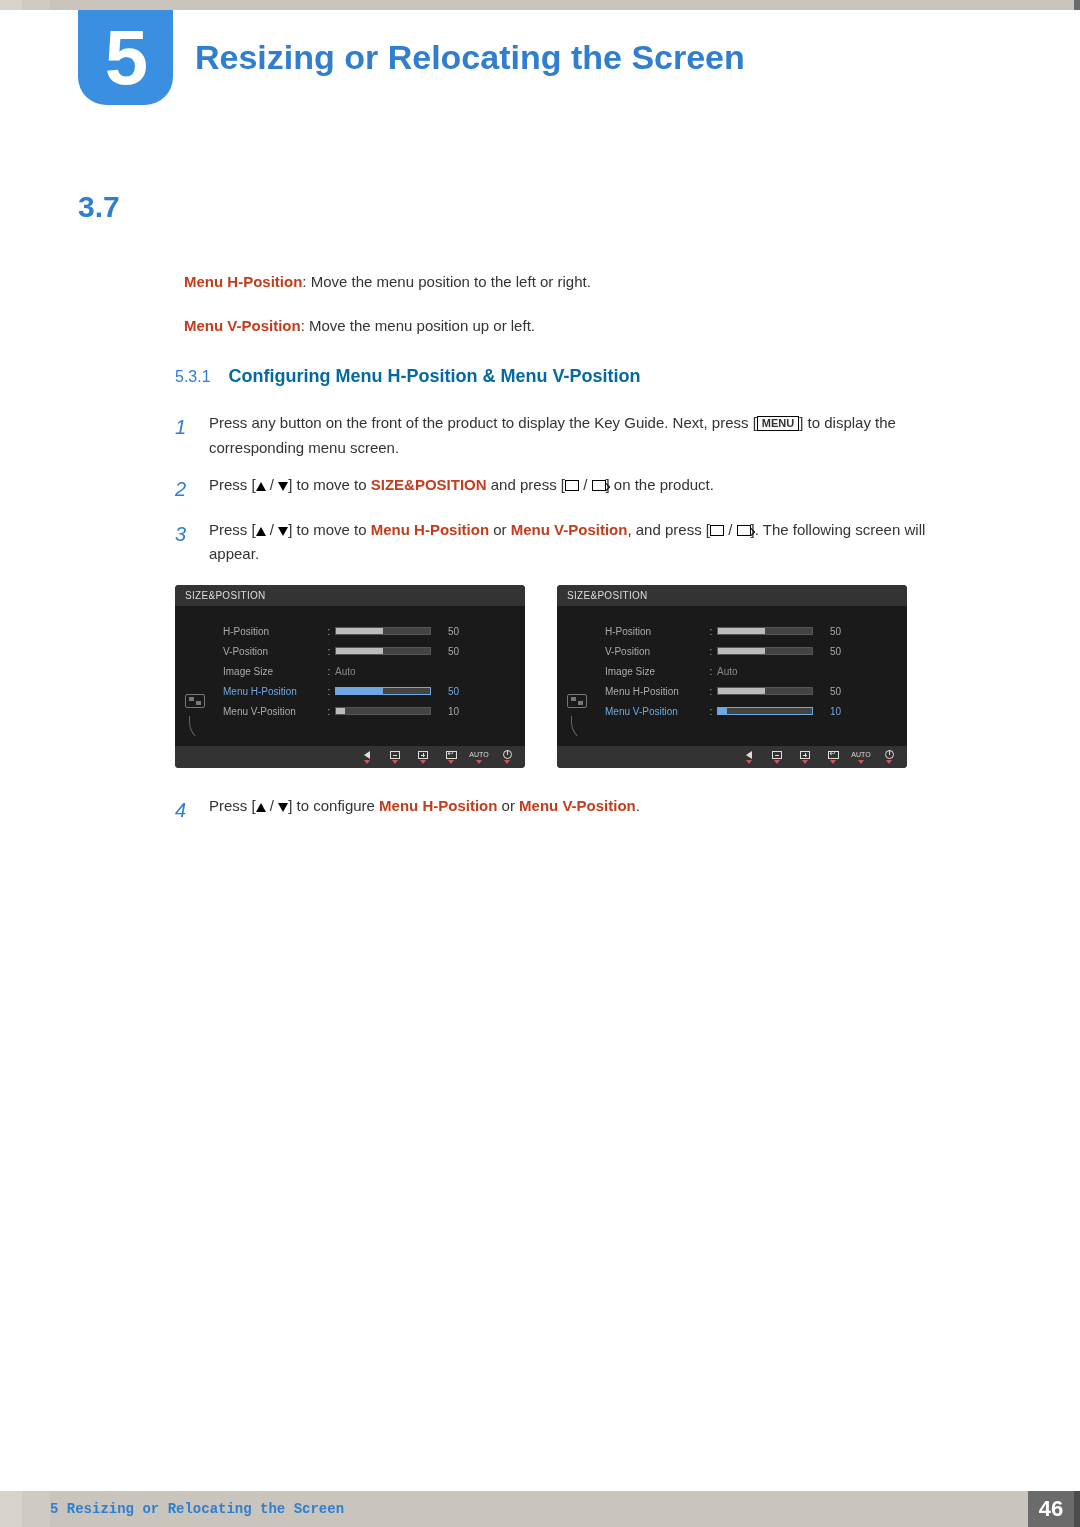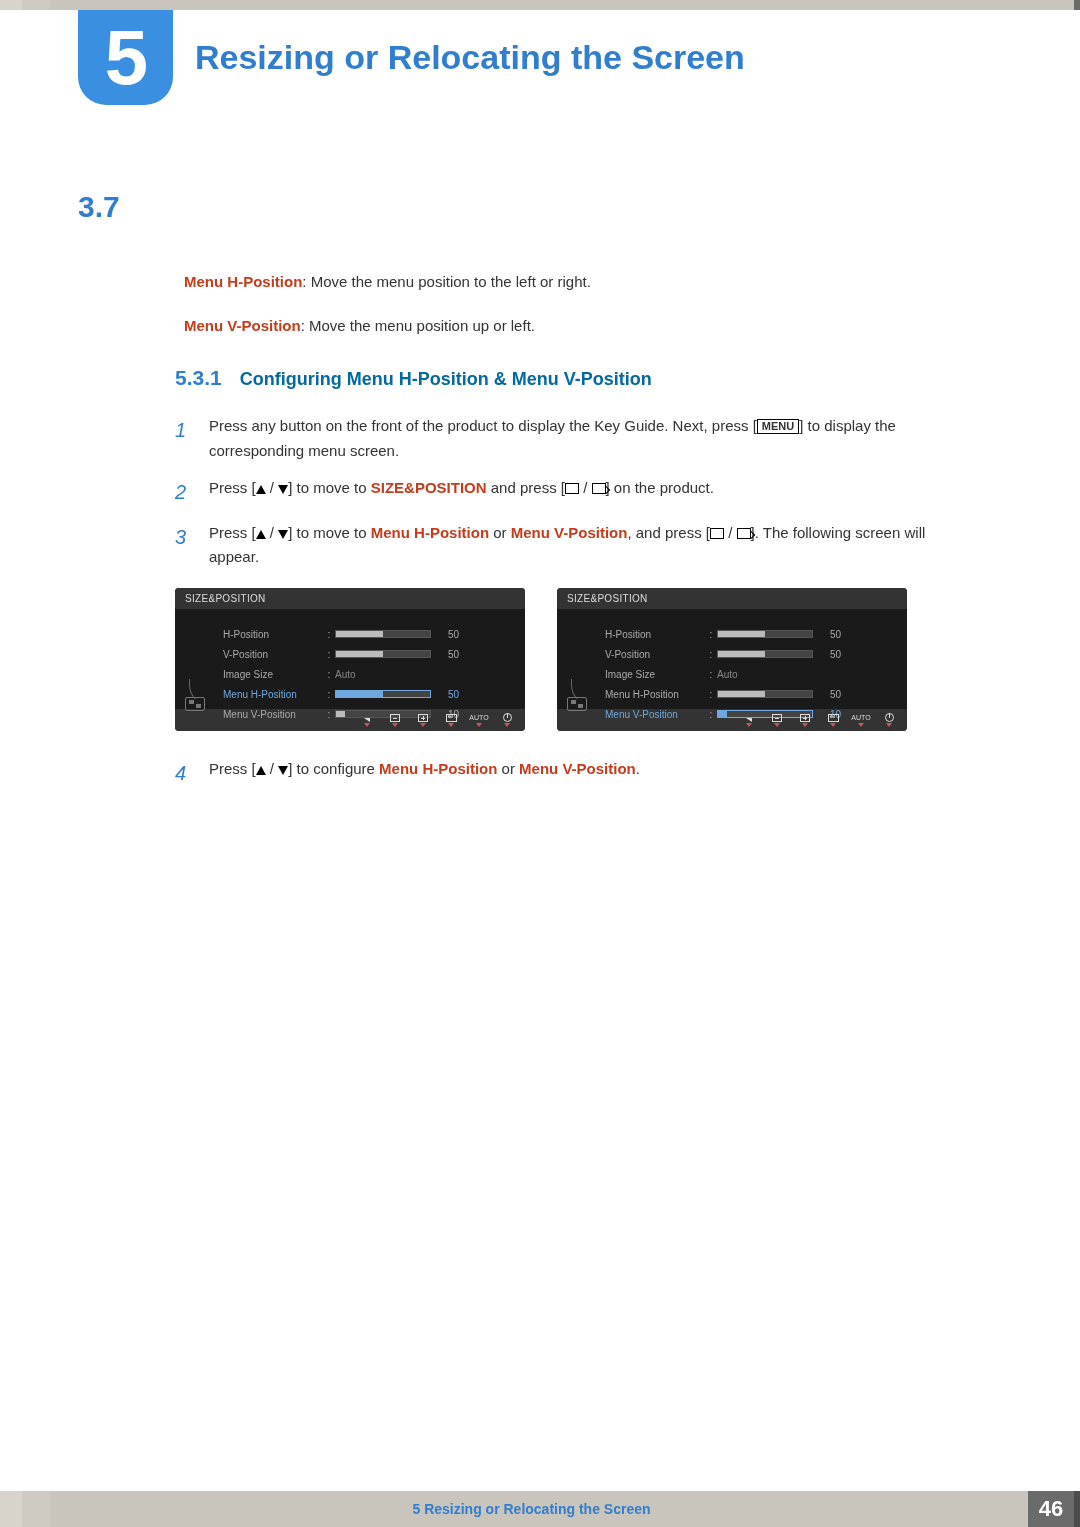--- a/index.html
+++ b/index.html
@@ -52,21 +52,21 @@
 
   .sec-row { display:flex; gap: 22px; align-items:baseline; margin-bottom: 46px;}
   .sec-num { font-size: 30px; color:#2f7ed0; font-weight:600; width:75px;}
   .sec-title { font-size: 30px; color:#2f7ed0; font-weight:600;}
 
   .body-block { margin-left: 97px; width: 788px; }
   .para { font-size: 15px; line-height: 1.6; margin-bottom: 20px; margin-left: 9px; }
   .para .kw { color:#c43c1c; font-weight:600; }
 
   .subsec-row { display:flex; gap:18px; align-items:baseline; margin: 28px 0 24px 0;}
-  .subsec-num { font-size:21px; color:#2f7ed0; font-weight:700;}
+  .subsec-num { font-size:16px; color:#2f7ed0; font-weight:400;}
   .subsec-title { font-size:18px; color:#0369a1; font-weight:600;}
 
   .step { display:flex; gap:16px; font-size:15px; line-height:1.65; margin-bottom:12px;}
   .step .n { color:#2f7ed0; font-style:italic; font-size:20px; width:18px; flex:none; font-weight:500;}
   .step .t { flex:1; }
 
   .menu-key {
     display:inline-block; font-size:11px; font-weight:bold;
     border:1px solid #000; padding:0 4px; line-height:1.2;
     vertical-align:1px;
@@ -89,21 +89,21 @@
     font-size: 10px;
     color: #aaa;
   }
   .osd-header {
     background: #333;
     color: #ddd;
     font-size: 10px;
     padding: 5px 10px;
     letter-spacing: 0.3px;
   }
-  .osd-body { padding: 16px 14px 10px 14px; position: relative; height:100px;}
+  .osd-body { padding: 16px 14px 10px 14px; position: relative; height:140px;}
   .osd-icon {
     position:absolute; left:10px; top:88px;
     width:20px; height:14px; border:1px solid #777; border-radius:2px;
   }
   .osd-icon::before{content:"";position:absolute;left:3px;top:2px;width:5px;height:4px;background:#777;}
   .osd-icon::after{content:"";position:absolute;right:3px;bottom:2px;width:5px;height:4px;background:#777;}
   .osd-swoosh {
     position:absolute; left:14px; bottom:4px;
     width:30px; height:26px;
     border-left:1px solid #666;
@@ -142,21 +142,21 @@
   .fic-power::after{content:"";position:absolute;left:3.5px;top:-1px;width:1px;height:5px;background:#ddd;}
   .fic-dd{width:0;height:0;border-left:3px solid transparent;border-right:3px solid transparent;border-top:4px solid #cc5555;}
 
   
   .page-footer {
     position:absolute; left:0; bottom:0; width:100%; height:36px;
     display:flex;
   }
   .pf-stripe{width:22px;height:100%;background:#d8d4cb;}
   .pf-stripe2{width:28px;height:100%;background:#cfcbc2;}
-  .pf-main{flex:1;height:100%;background:#c9c5bc;display:flex;align-items:center;justify-content:center;padding-right:5px;}
+  .pf-main{flex:1;height:100%;background:#c9c5bc;display:flex;align-items:center;justify-content:flex-start;padding-right:5px;font-family:Liberation Mono, monospace;}
   .pf-text{font-size:14px;color:#2f7ed0;font-weight:600;margin-right:10px;}
   .pf-page{width:46px;height:100%;background:#6b6b6b;color:#fff;display:flex;align-items:center;justify-content:center;font-size:22px;font-weight:bold;}
   .pf-end{width:6px;height:100%;background:#4c4c4c;}
 </style>
 </head>
 <body>
 
 <div class="top-stripe">
   <div class="s1"></div>
     <div class="s2"></div>

